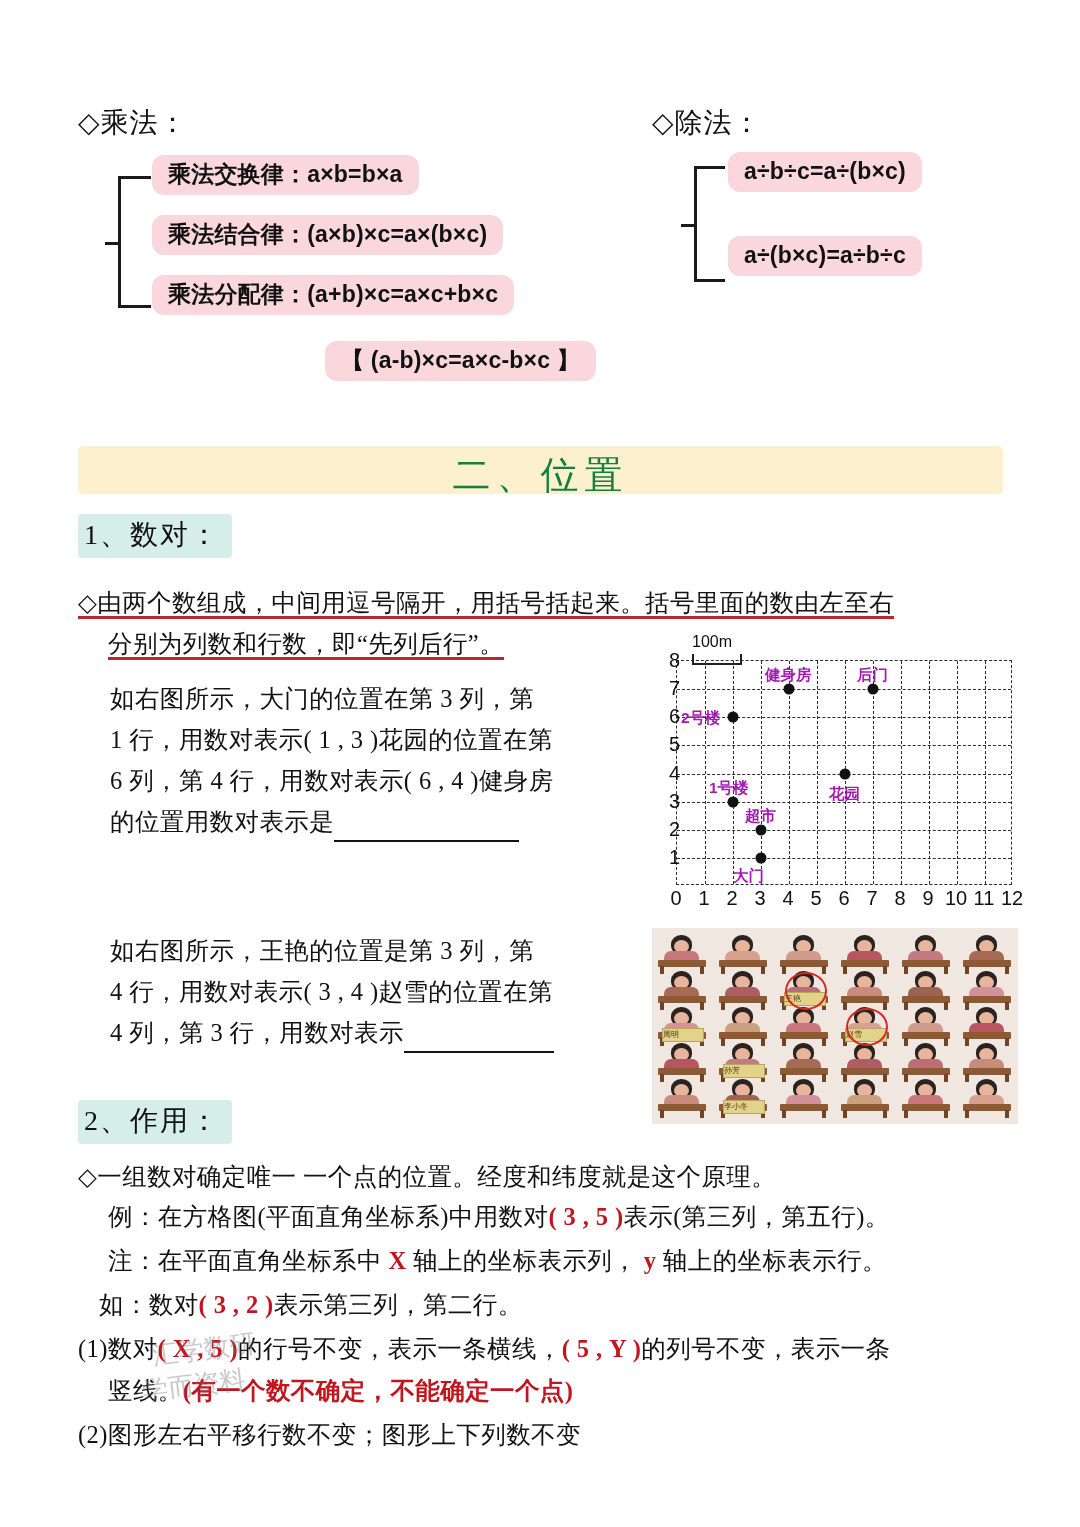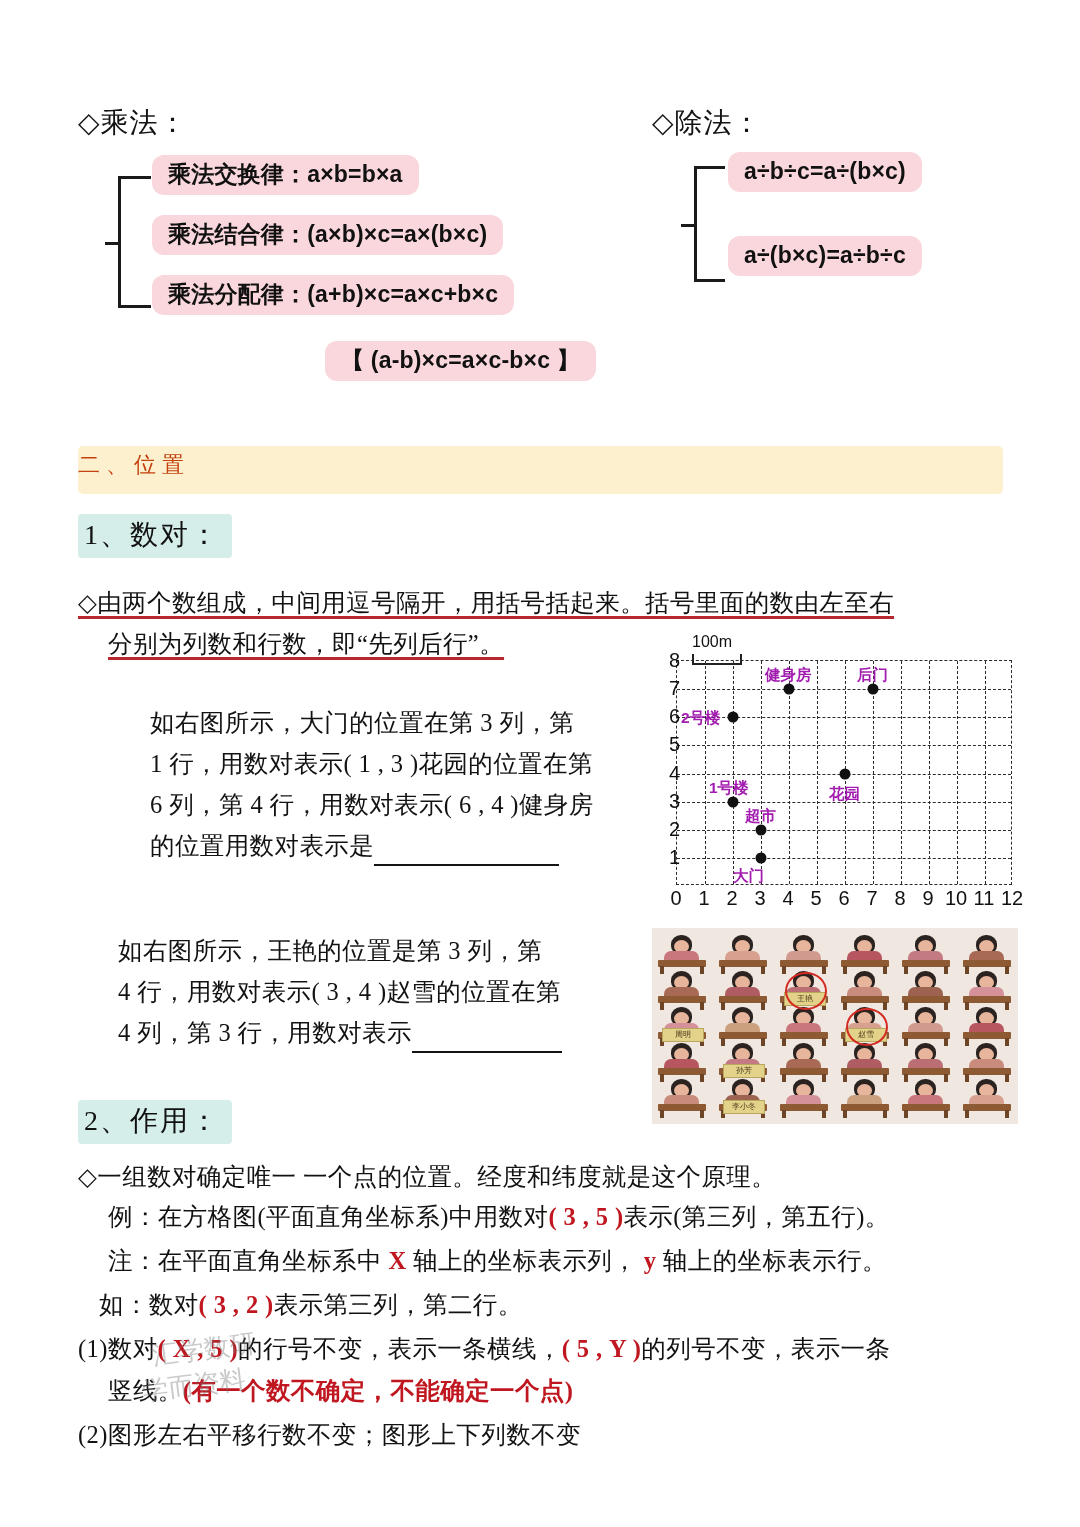--- a/index.html
+++ b/index.html
@@ -68,26 +68,26 @@
     left: 78px;
     top: 446px;
     width: 925px;
     height: 48px;
     background: #fdf0cf;
     border-radius: 5px;
   }
   #section-banner .txt {
     position: absolute;
     width: 100%;
-    text-align: left;
+    text-align: center;
     top: 4px;
-    font-size: 22px;
+    font-size: 38px;
     letter-spacing: 6px;
     font-family: "Liberation Serif", serif;
-    color: #c2410c;
+    color: #15803d;
   }
 
   
   .mint-head {
     position: absolute;
     background: #d6eeea;
     border-radius: 4px;
     padding: 2px 12px 4px 6px;
     font-size: 28px;
     letter-spacing: 2px;
@@ -250,21 +250,20 @@
     width: 4px; height: 8px;
     background: #6d4526;
   }
   .nameplate {
     position: absolute;
     background: #e3d28a;
     border: 1px solid #b9a75e;
     font-size: 8px;
     font-family: "Liberation Sans", sans-serif;
     color: #4a3a18;
-    text-align: center;
     line-height: 11px;
     height: 12px;
     width: 40px;
     left: 6px;
     top: 22px;
     z-index: 4;
   }
   .redcircle {
     position: absolute;
     border: 2.4px solid #d32a22;
@@ -306,30 +305,30 @@
 
 <div id="section-banner">
   <div class="txt">二、位置</div>
 </div>
 
 <div class="mint-head" style="left:78px; top:514px;">1、数对：</div>
 
 <div class="ptext redunder nowrap" style="left:78px; top:582px;">◇由两个数组成，中间用逗号隔开，用括号括起来。括号里面的数由左至右</div>
 <div class="ptext redunder nowrap" style="left:108px; top:623px;">分别为列数和行数，即“先列后行”。</div>
 
-<div class="ptext" style="left:110px; top:702px; width:520px;margin-left:40px;">
+<div class="ptext" style="left:110px; top:678px; width:520px;">
   <div>如右图所示，大门的位置在第 3 列，第</div>
   <div>1 行，用数对表示( 1 , 3 )花园的位置在第</div>
   <div>6 列，第 4 行，用数对表示( 6 , 4 )健身房</div>
   <div>
     <span>的位置用数对表示是</span><span class="blank-line" style="width:185px;"></span>
   </div>
 </div>
 
-<div class="ptext" style="left:110px; top:930px; width:520px;margin-left:8px;">
+<div class="ptext" style="left:110px; top:930px; width:520px;">
   <div>如右图所示，王艳的位置是第 3 列，第</div>
   <div>4 行，用数对表示( 3 , 4 )赵雪的位置在第</div>
   <div>
     <span>4 列，第 3 行，用数对表示</span><span class="blank-line" style="width:150px;"></span>
   </div>
 </div>
 
 <div id="grid-chart">
   <div id="scalebar"></div>
   <div id="scalebar-label">100m</div>

